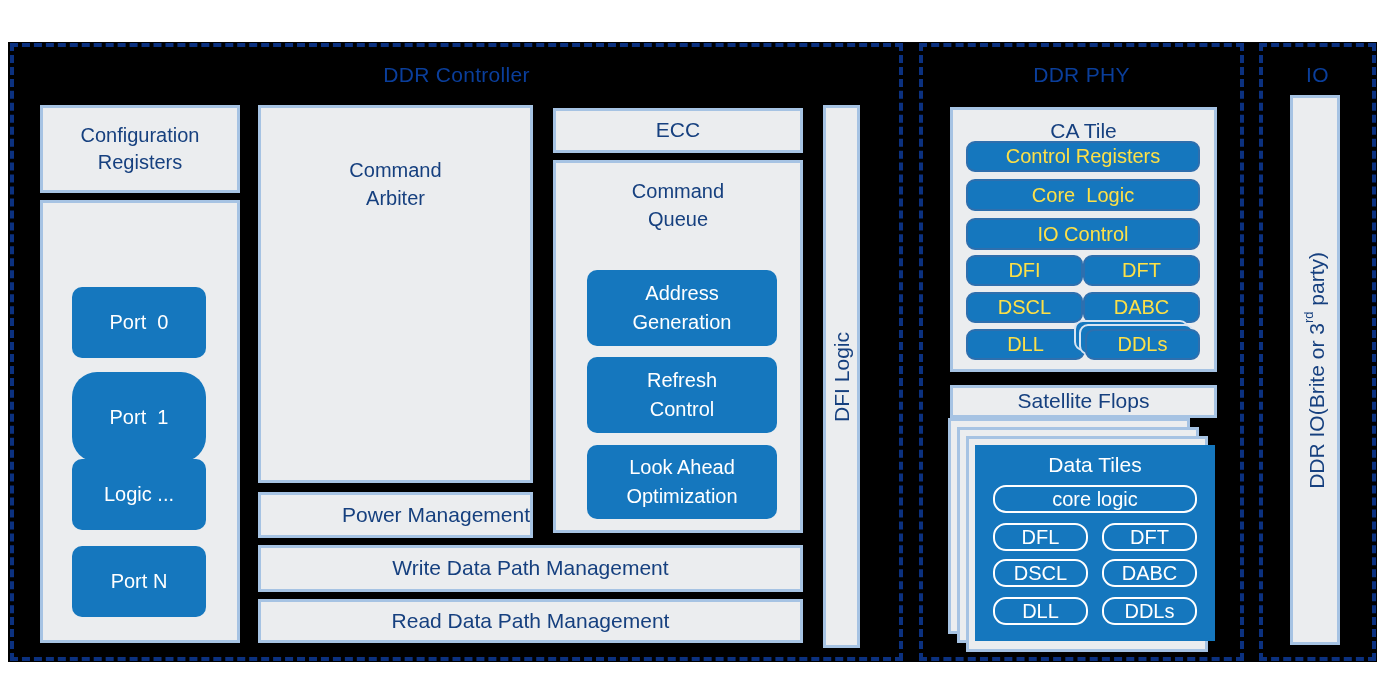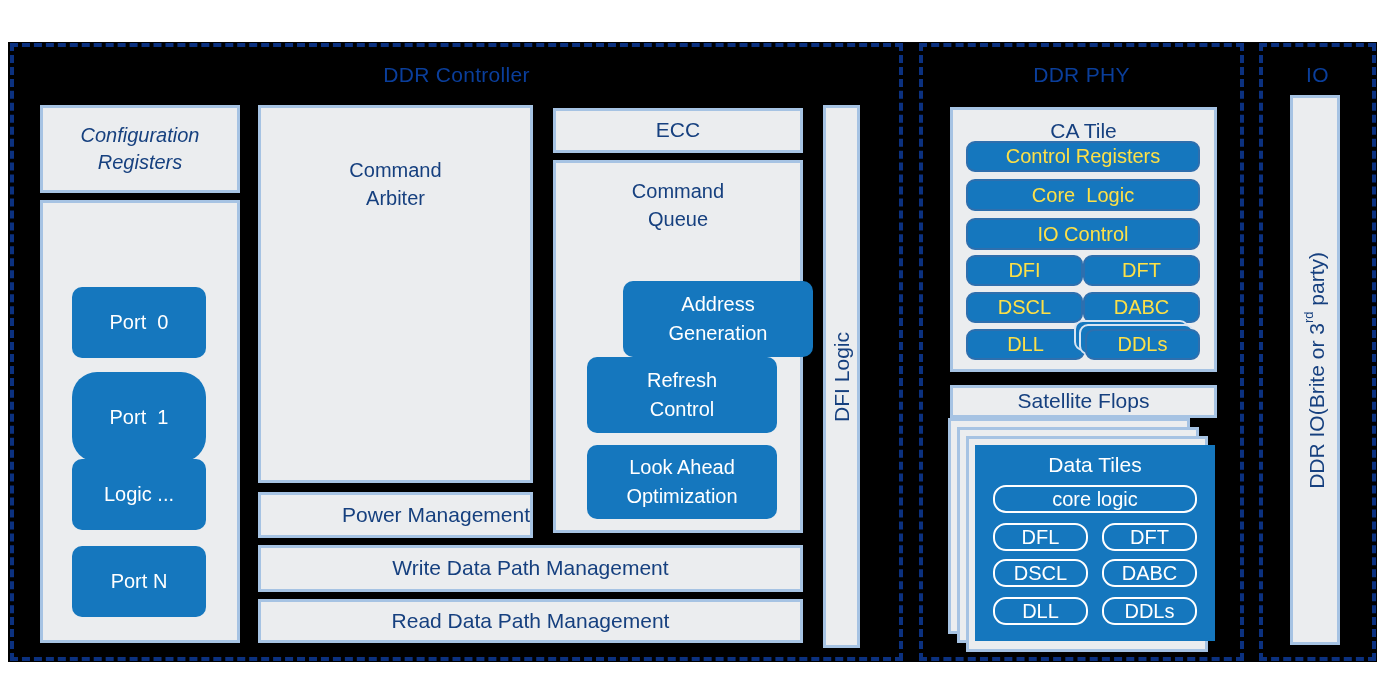--- a/index.html
+++ b/index.html
@@ -37,21 +37,21 @@
 </head>
 <body>
 
 <div id="stage">
   <div class="underlay"></div>
 
   <div class="section" style="left:10px;width:893px;">
     <div class="sec-title">DDR Controller</div>
 
     <div class="gbox gbox-center" style="left:26px;top:58px;width:200px;height:88px;">
-      <span style="white-space:pre-wrap;font-style:italic;">Configuration
+      <span style="white-space:pre-wrap;">Configuration
 Registers</span>
     </div>
 
     <div class="gbox" style="left:26px;top:153px;width:200px;height:443px;">
       <div class="btn" style="left:29px;top:84px;width:134px;height:71px;">Port  0</div>
       <div class="btn" style="left:29px;top:169px;width:134px;height:90px;border-radius:25px;">Port  1</div>
       <div class="btn" style="left:29px;top:256px;width:134px;height:71px;">Logic ...</div>
       <div class="btn" style="left:29px;top:343px;width:134px;height:71px;">Port N</div>
     </div>
 
@@ -64,21 +64,21 @@
       <span>Power Management</span>
     </div>
 
     <div class="gbox gbox-center" style="left:539px;top:61px;width:250px;height:45px;font-size:21px;">
       <span>ECC</span>
     </div>
 
     <div class="gbox" style="left:539px;top:113px;width:250px;height:373px;">
       <div class="inner-title" style="top:14px;">Command
 Queue</div>
-      <div class="btn" style="left:31px;top:118px;width:190px;height:76px;margin-left:36px;">Address
+      <div class="btn" style="left:31px;top:107px;width:190px;height:76px;">Address
 Generation</div>
       <div class="btn" style="left:31px;top:194px;width:190px;height:76px;">Refresh
 Control</div>
       <div class="btn" style="left:31px;top:282px;width:190px;height:74px;">Look Ahead
 Optimization</div>
     </div>
 
     <div class="gbox gbox-center" style="left:244px;top:498px;width:545px;height:47px;font-size:21px;">
       <span>Write Data Path Management</span>
     </div>

